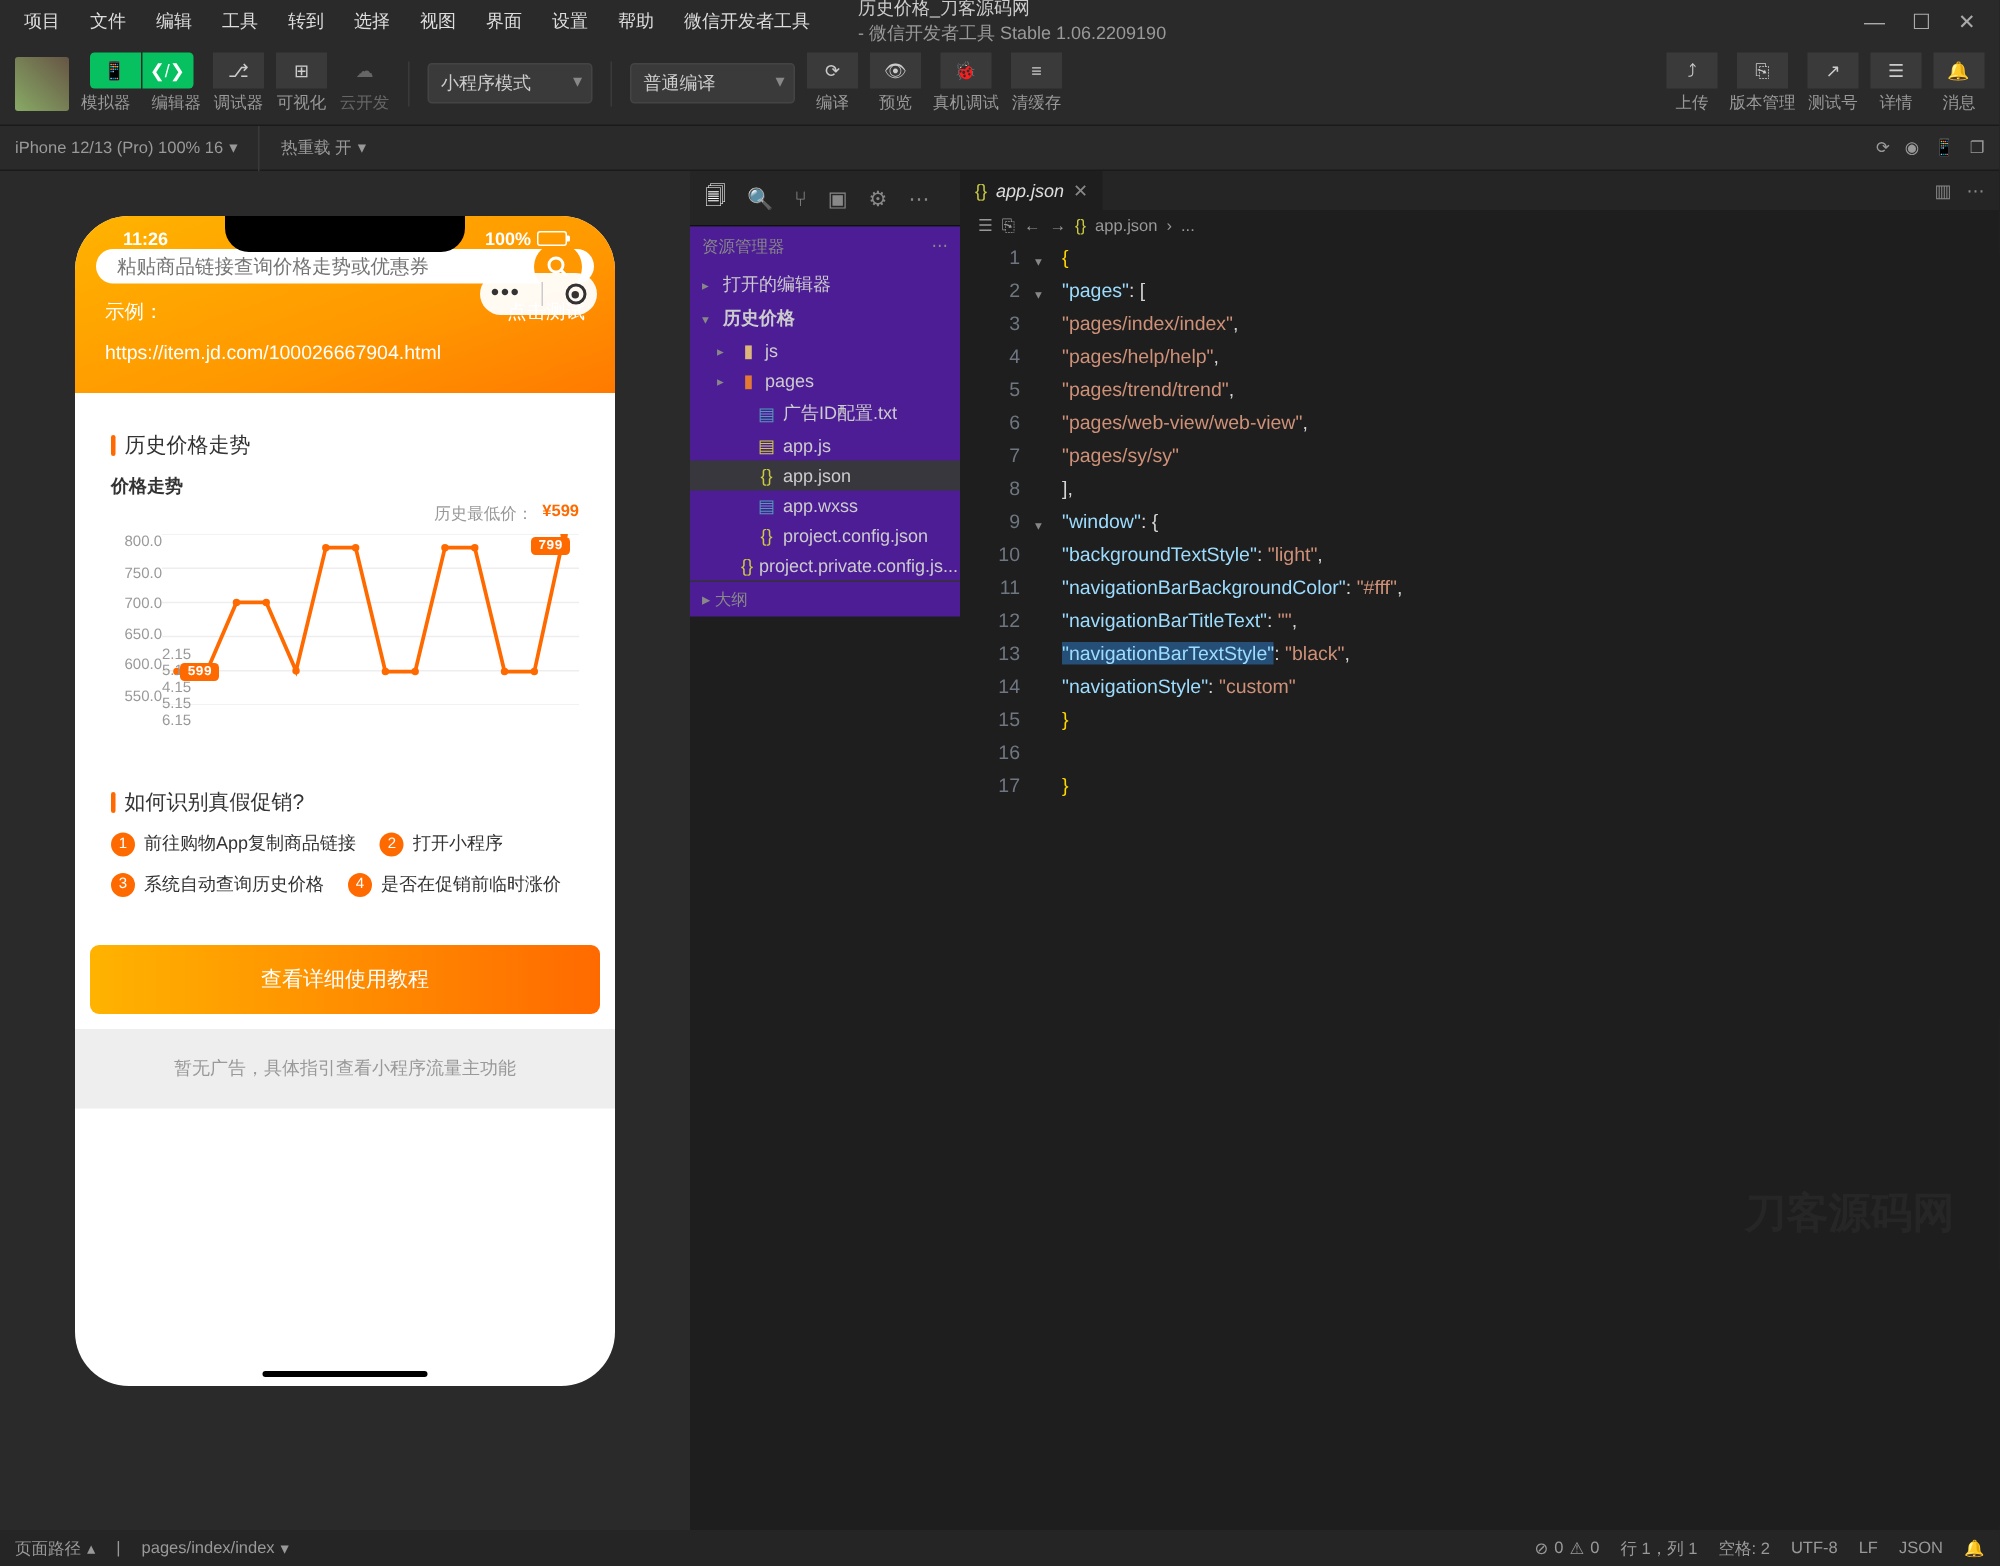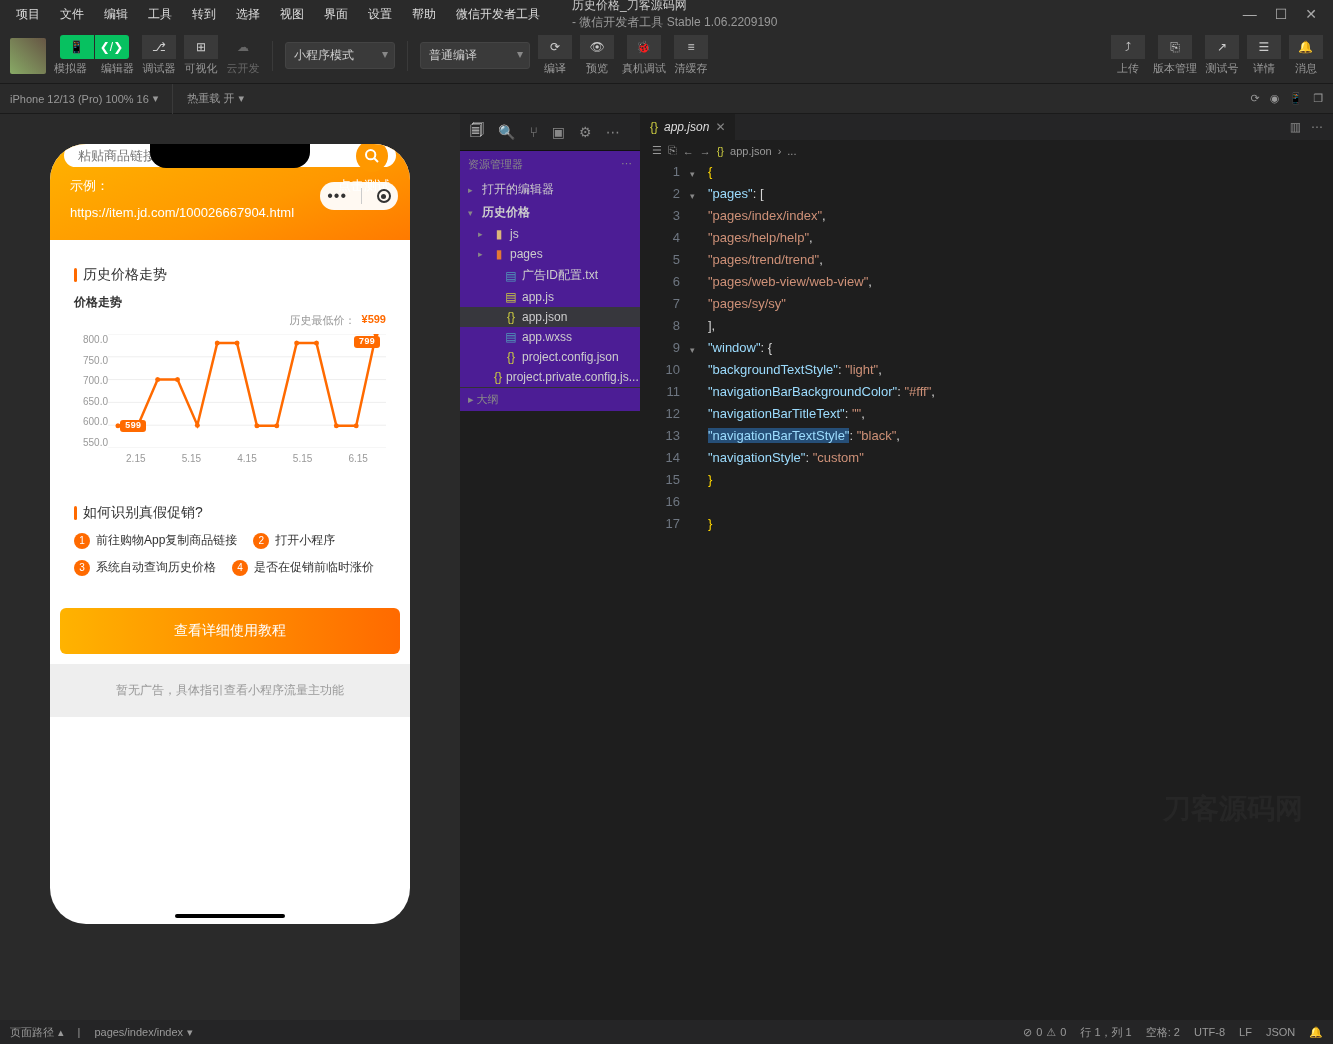--- a/index.html
+++ b/index.html
@@ -60,21 +60,21 @@
 
 .section { background: #fff; margin: 12px 10px 0; border-radius: 8px; padding: 14px; }
 .sec-title { display: flex; align-items: center; gap: 6px; font-size: 14px; color: #333; font-weight: 500; margin-bottom: 10px; }
 .sec-title::before { content: ""; width: 3px; height: 14px; background: #ff6a00; border-radius: 2px; }
 .chart-title { font-size: 12px; font-weight: 600; color: #333; }
 .chart-sub { display: flex; justify-content: flex-end; gap: 6px; font-size: 11px; margin-top: 2px; }
 .chart-sub .label { color: #999; }
 .chart-sub .price { color: #ff6a00; font-weight: 600; }
 .chart { position: relative; height: 130px; margin-top: 6px; }
 .chart .ylabels { position: absolute; left: 0; top: 0; bottom: 16px; width: 34px; display: flex; flex-direction: column; justify-content: space-between; font-size: 10px; color: #999; text-align: right; }
-.chart .xlabels { position: absolute; left: 34px; right: 0; bottom: 0; display: flex; justify-content: space-around; font-size: 10px; color: #999; }
+.chart .xlabels { position: absolute; left: 34px; right: 0; bottom: 0; display: flex; justify-content: space-around; font-size: 10px; color: #999; flex-direction: column; }
 .chart svg { position: absolute; left: 34px; right: 0; top: 0; bottom: 16px; width: calc(100% - 34px); height: calc(100% - 16px); }
 .chart .badge { position: absolute; background: #ff6a00; color: #fff; font-size: 9px; padding: 1px 5px; border-radius: 3px; font-weight: 600; font-family: Liberation Mono, monospace; }
 
 .steps { display: flex; flex-wrap: wrap; gap: 10px 16px; font-size: 12px; color: #333; }
 .step { display: flex; align-items: center; gap: 6px; }
 .step .num { width: 16px; height: 16px; background: #ff6a00; color: #fff; border-radius: 50%; display: flex; align-items: center; justify-content: center; font-size: 10px; }
 
 .bigbtn { margin: 18px 10px 0; background: linear-gradient(90deg, #ffb300, #ff6a00); color: #fff; text-align: center; padding: 14px; border-radius: 6px; font-size: 14px; }
 .adtext { text-align: center; color: #999; font-size: 12px; padding: 18px 0; background: #eee; margin-top: 10px; }
 .homebar { position: absolute; bottom: 6px; left: 50%; transform: translateX(-50%); width: 110px; height: 4px; background: #000; border-radius: 3px; }
@@ -218,20 +218,27 @@
   <span>📱</span>
   <span>❐</span>
 </div>
 
 <div class="main">
 
   <div class="simulator">
     <div class="phone">
       <div class="notch"></div>
       <div class="app-header">
+        <div class="statusbar">
+          <span>11:26</span>
+          <span class="right">
+              <span>100%</span>
+              <span class="battery"><span class="fill" style="width:100%"></span></span>
+            </span>
+        </div>
         <div class="capsule">
             <span class="dot3">•••</span>
             <span class="sep"></span>
             <span class="target"></span>
           </div>
         <div class="searchbox">
           <input placeholder="粘贴商品链接查询价格走势或优惠券" style="">
           <div class="searchbtn">
               <svg width="16" height="16" viewBox="0 0 24 24" fill="none" stroke="#fff" stroke-width="3">
                 <circle cx="10" cy="10" r="7"></circle>

